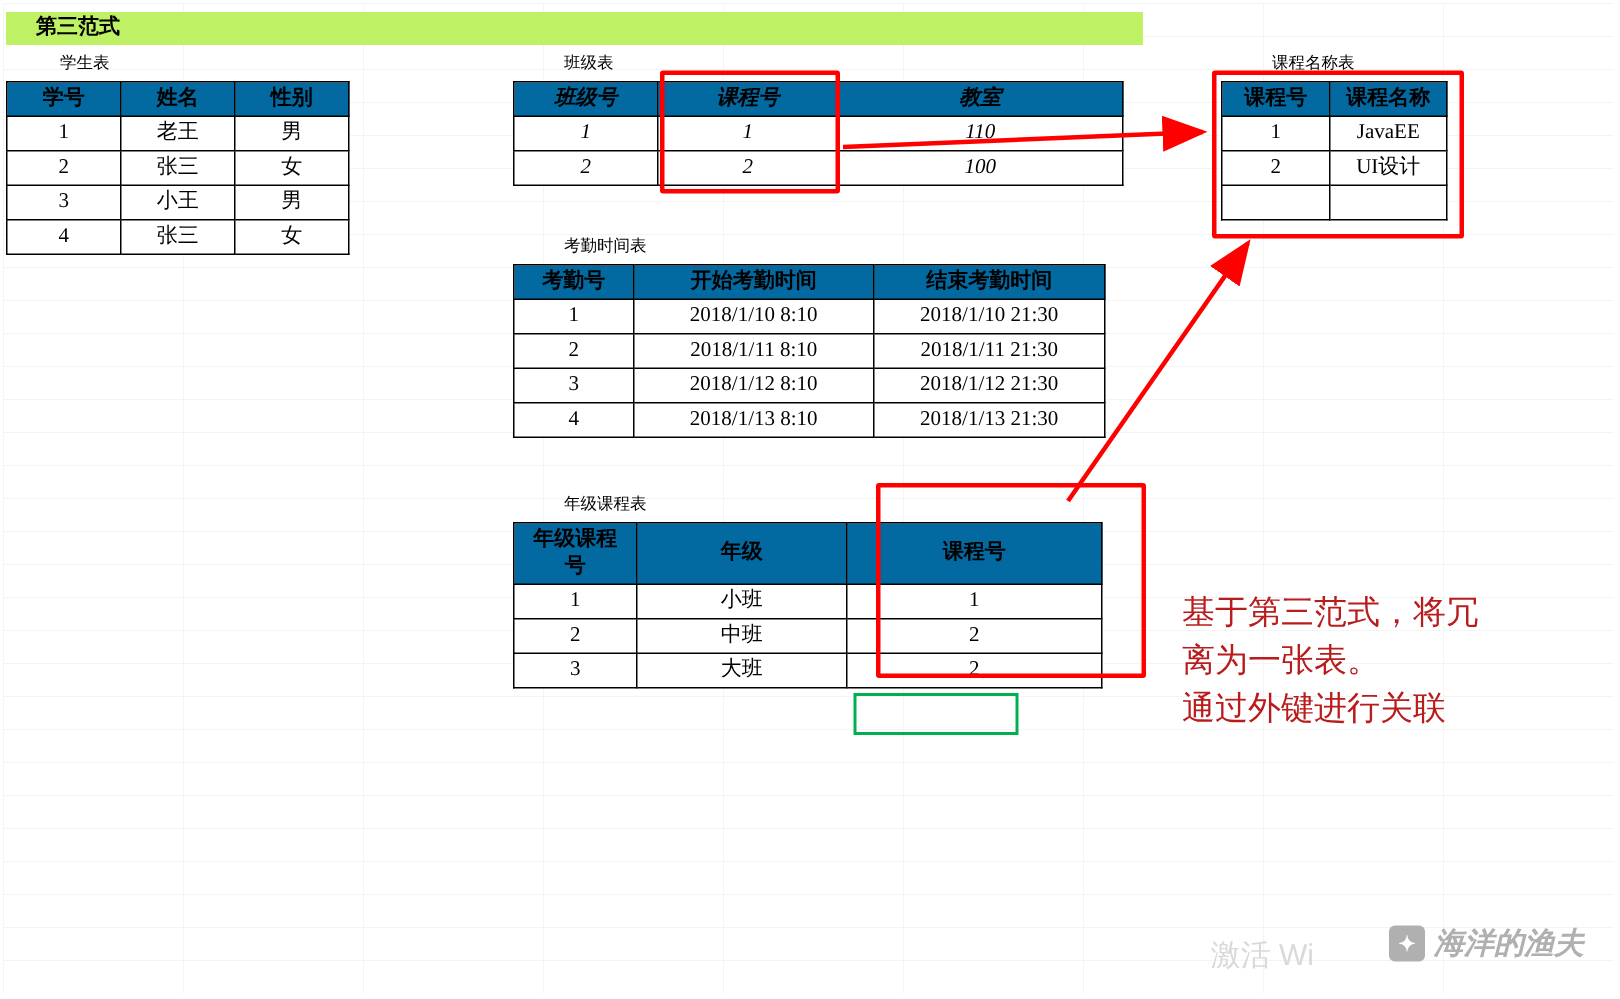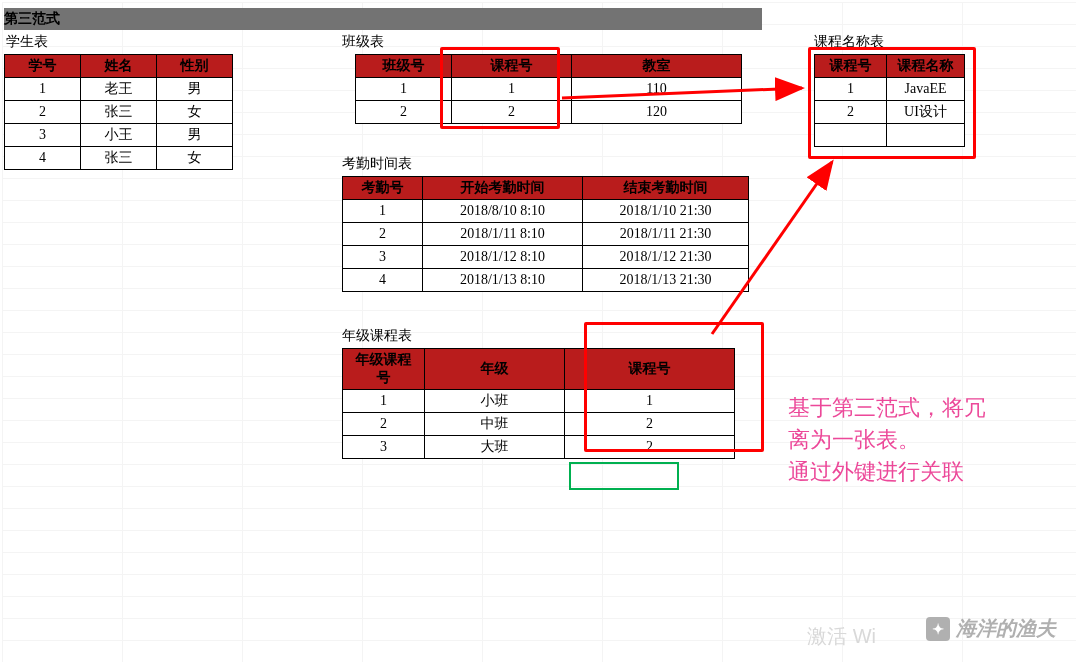--- a/index.html
+++ b/index.html
@@ -26,61 +26,62 @@
       linear-gradient(to right, #e0e0e0 1px, transparent 1px),
       linear-gradient(to bottom, #e0e0e0 1px, transparent 1px);
     background-size: 120px 22px;
     opacity: 0.35;
     pointer-events: none;
   }
   .yellow-bar {
     position: absolute;
     left: 2px; top: 6px;
     width: 758px; height: 22px;
-    background: #737373;
+    background: #bef264;
     font-weight: bold;
-    padding-left: 0;
+    padding-left: 20px;
     line-height: 22px;
   }
   .caption {
     position: absolute;
-    font-size: 14px;
+    font-size: 11px;
     line-height: 20px;
+    margin-left: 34px;
   }
   table.data {
     position: absolute;
     border-collapse: collapse;
     font-size: 14px;
   }
   table.data th, table.data td {
     border: 1px solid #000;
     padding: 2px 6px;
     text-align: center;
     height: 22px;
     line-height: 18px;
     background: #fff;
   }
   table.data th {
-    background: #b91c1c;
+    background: #0369a1;
     font-weight: bold;
   }
   .red-box {
     position: absolute;
     border: 3px solid #ff0000;
     pointer-events: none;
     border-radius: 2px;
   }
   .green-box {
     position: absolute;
     border: 2px solid #00b050;
     pointer-events: none;
   }
   .anno-text {
     position: absolute;
-    color: #ec4899;
+    color: #b91c1c;
     font-size: 22px;
     line-height: 32px;
     font-family: "Microsoft YaHei", "PingFang SC", sans-serif;
   }
   .watermark {
     position: absolute;
     right: 20px;
     bottom: 20px;
     display: flex;
     align-items: center;
@@ -150,36 +151,36 @@
         </tr>
     <tr>
           <td>4</td>
           <td>张三</td>
           <td>女</td>
         </tr>
   </tbody>
     </table>
 
   <div class="caption" style="left:340px; top:30px;">班级表</div>
-  <table class="data" style="left:353px; top:52px;">
+  <table class="data" style="left:340px; top:52px;font-style:italic;">
     <tbody>
         <tr>
       <th style="width:96px">班级号</th>
       <th style="width:120px">课程号</th>
-      <th style="width:170px">教室</th>
+      <th style="width:190px">教室</th>
     </tr>
     <tr>
           <td>1</td>
           <td>1</td>
           <td>110</td>
         </tr>
     <tr>
           <td>2</td>
           <td>2</td>
-          <td>120</td>
+          <td>100</td>
         </tr>
   </tbody>
     </table>
 
   <div class="caption" style="left:812px; top:30px;">课程名称表</div>
   <table class="data" style="left:812px; top:52px;">
     <tbody>
         <tr>
       <th style="width:72px">课程号</th>
       <th style="width:78px">课程名称</th>
@@ -198,25 +199,25 @@
         </tr>
   </tbody>
     </table>
 
   <div class="caption" style="left:340px; top:152px;">考勤时间表</div>
   <table class="data" style="left:340px; top:174px;">
     <tbody>
         <tr>
       <th style="width:80px">考勤号</th>
       <th style="width:160px">开始考勤时间</th>
-      <th style="width:166px">结束考勤时间</th>
-    </tr>
-    <tr>
-          <td>1</td>
-          <td>2018/8/10 8:10</td>
+      <th style="width:154px">结束考勤时间</th>
+    </tr>
+    <tr>
+          <td>1</td>
+          <td>2018/1/10 8:10</td>
           <td>2018/1/10 21:30</td>
         </tr>
     <tr>
           <td>2</td>
           <td>2018/1/11 8:10</td>
           <td>2018/1/11 21:30</td>
         </tr>
     <tr>
           <td>3</td>
           <td>2018/1/12 8:10</td>

